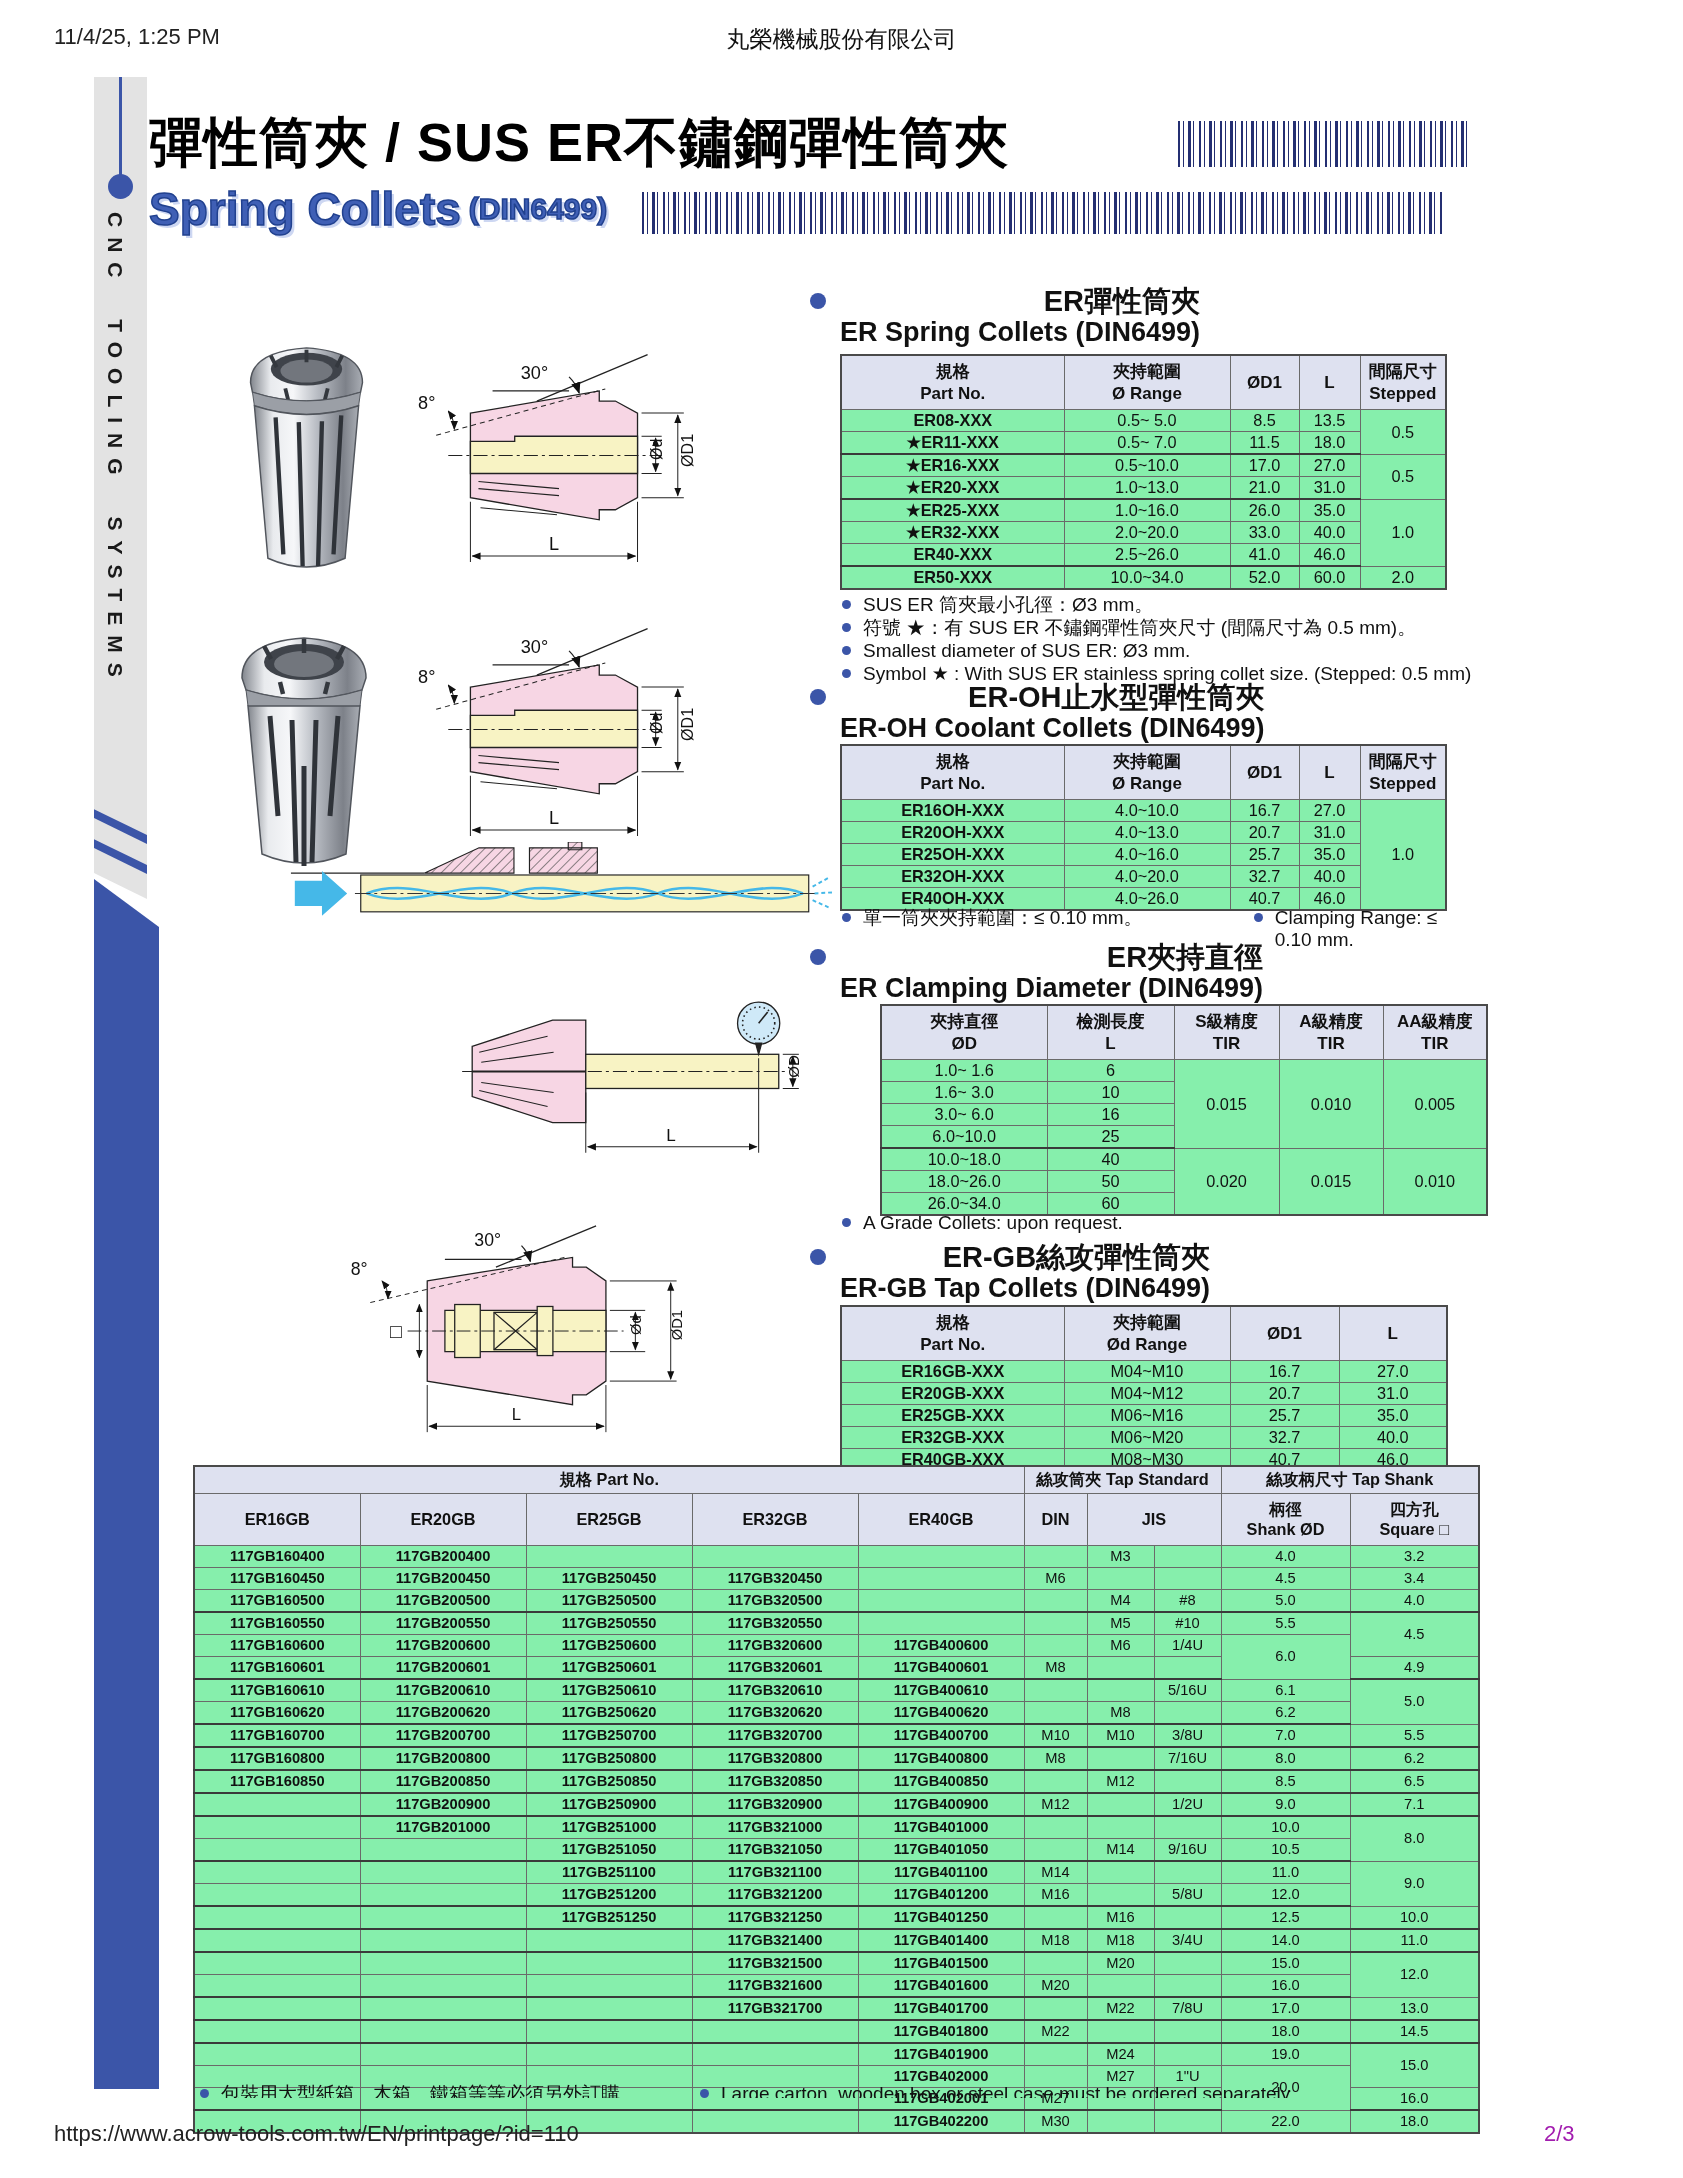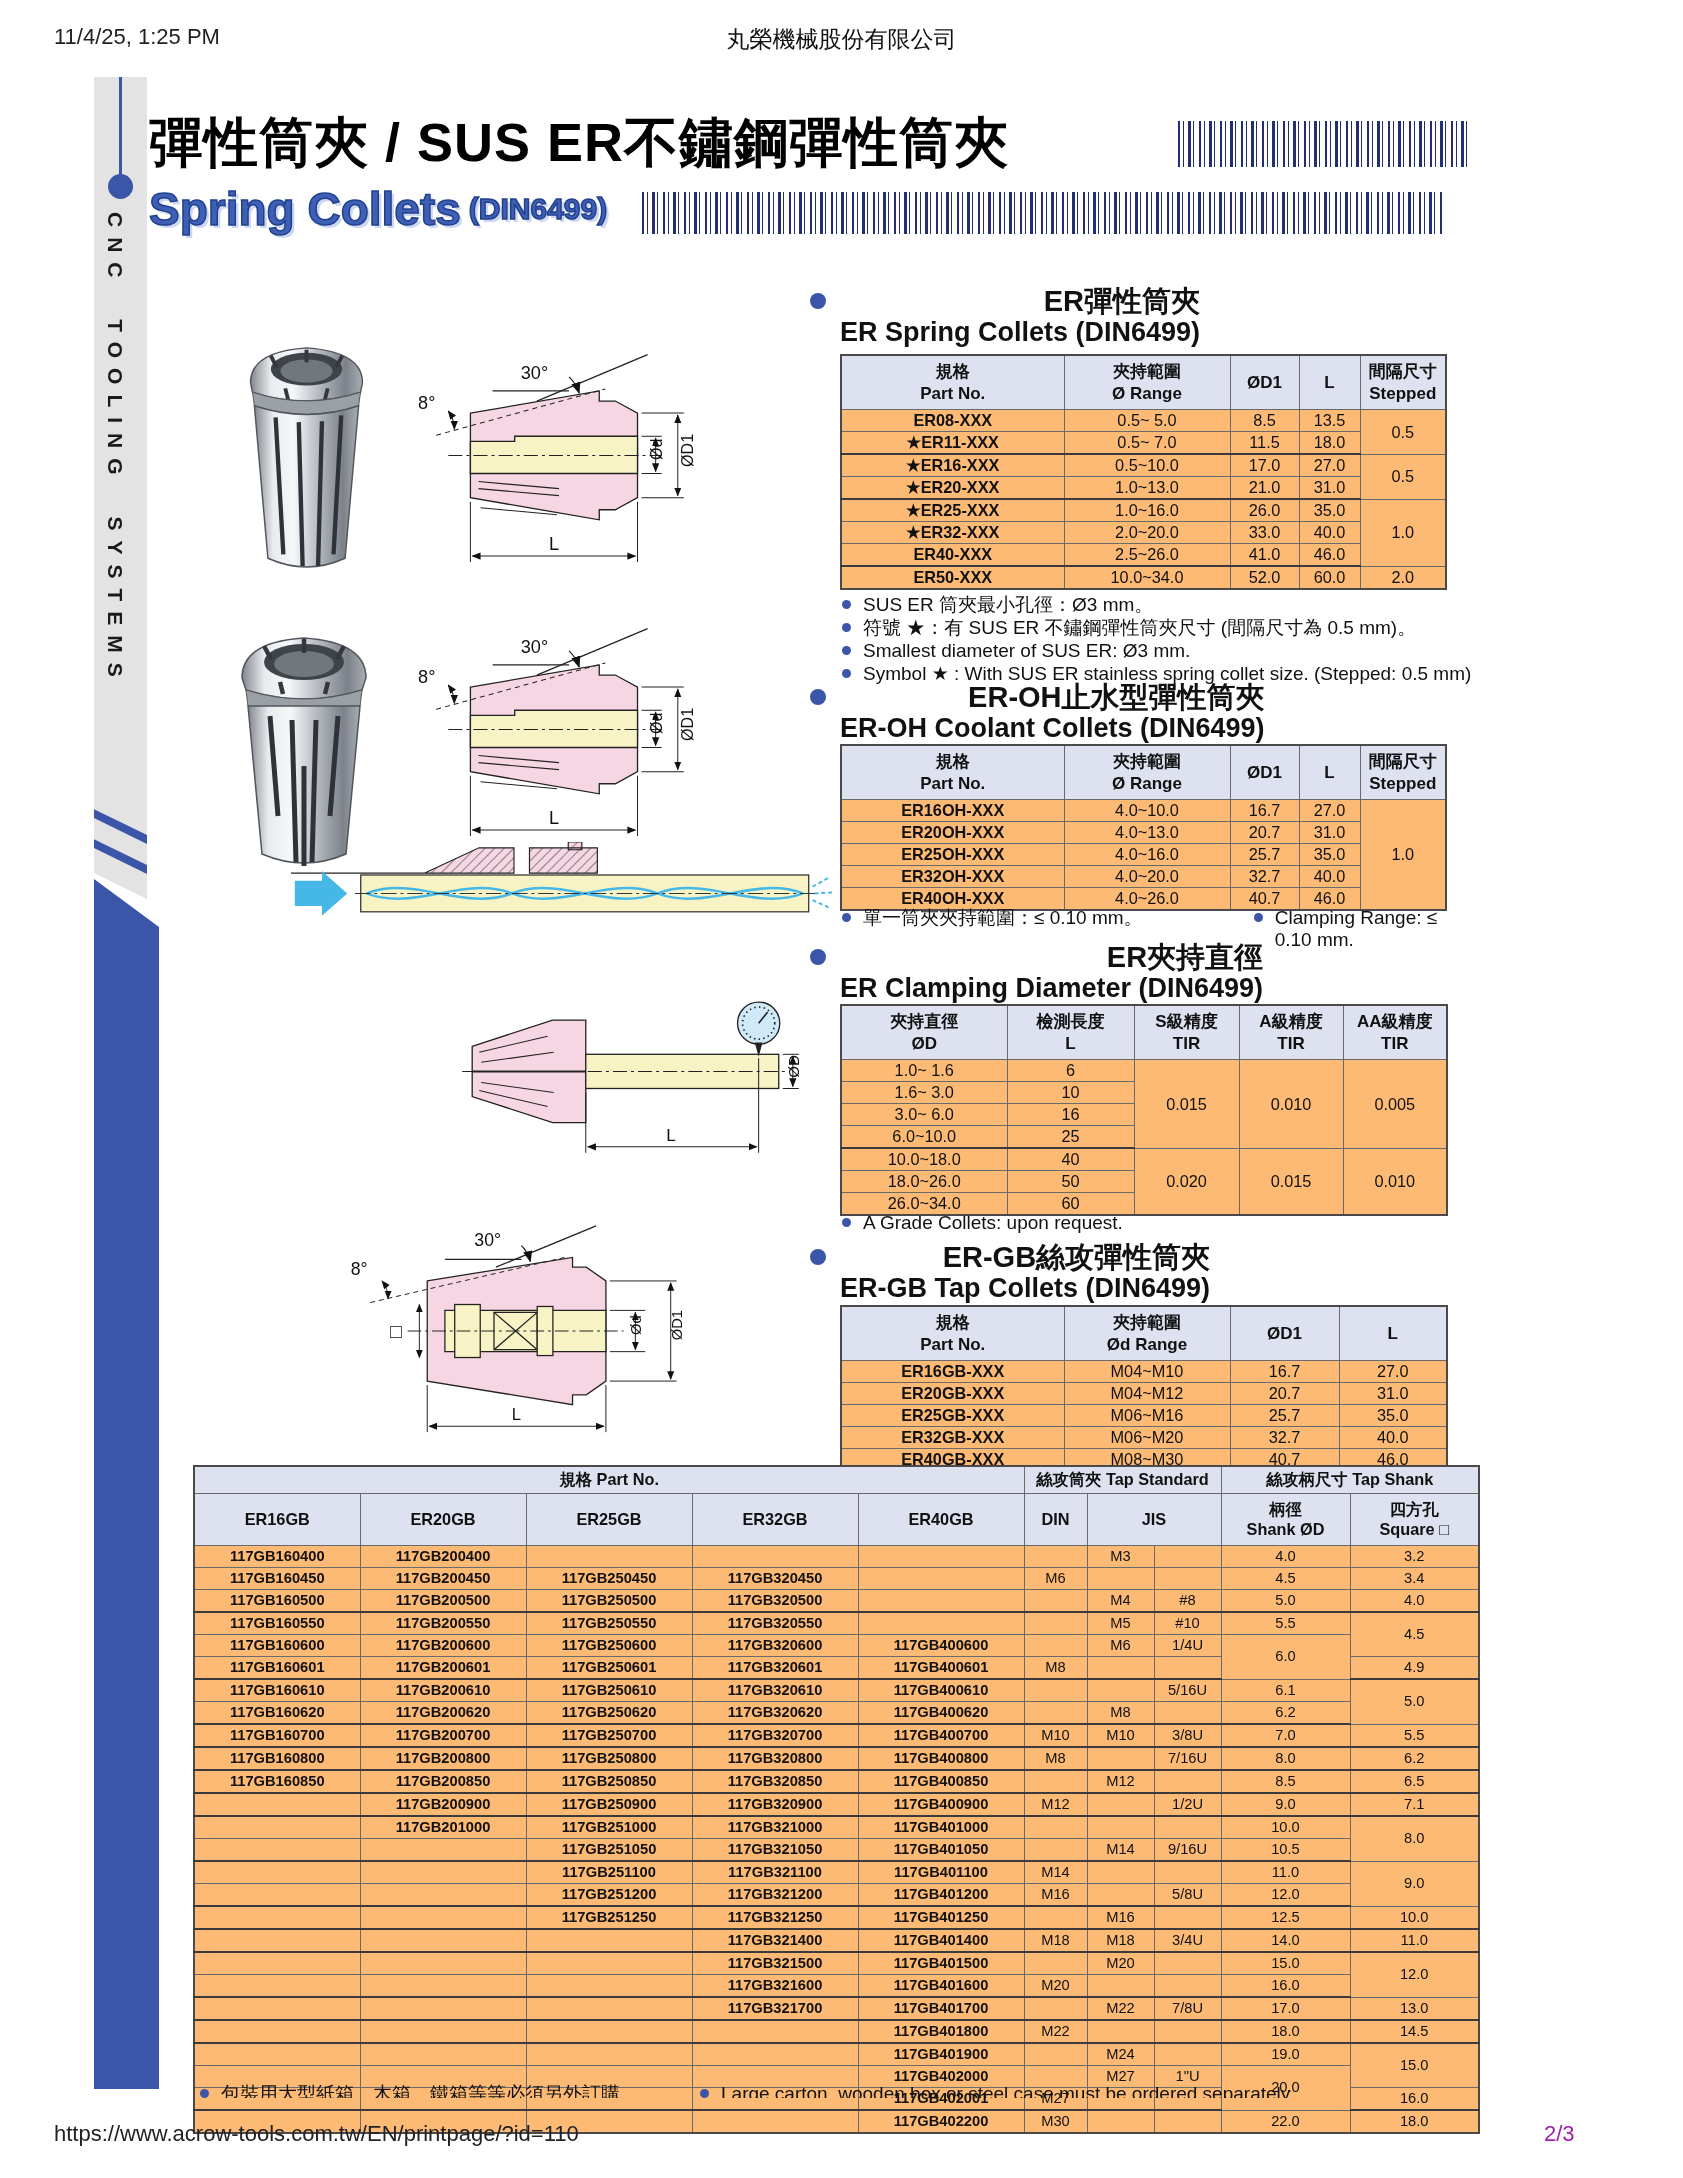--- a/index.html
+++ b/index.html
@@ -34,21 +34,21 @@
   .bc1{left:1178px;top:121px;width:293px;height:46px;}
   .bc2{left:642px;top:192px;width:800px;height:42px;}
 
   
   .sec{left:840px;}
   .sec .zh{font-size:29px;font-weight:700;line-height:32px;text-align:right;}
   .sec .en{font-size:27px;font-weight:800;line-height:30px;}
   .sec .dot{position:absolute;left:-30px;top:8px;width:16px;height:16px;border-radius:50%;background:#3b55a8;}
 
   
-  table{border-collapse:collapse;table-layout:fixed;background:#fdba74;}
+  table{border-collapse:collapse;table-layout:fixed;background:#86efac;}
   th,td{border:1px solid #6a6a6a;text-align:center;vertical-align:middle;
     white-space:pre-line;overflow:hidden;padding:0;}
   th{background:#dee1f0;font-weight:700;}
   .rt{width:606px;border:2px solid #4a4a4a;}
   .rt th{font-size:17px;line-height:1.25;height:53px;}
   .rt td{font-size:16.3px;height:21px;line-height:1;}
   .pb td:first-child{font-weight:700;}
   tr.grp td{border-bottom:2px solid #3a3a3a;}
   .mx{width:1287px;border:2px solid #4a4a4a;}
   .mx th{font-size:16.3px;line-height:1.2;}
@@ -432,21 +432,21 @@
       <span class="ndot"></span>
       <span>Clamping  Range: ≤ 0.10 mm.</span>
     </div>
   </div>
 
 <div class="abs sec" style="top:941px">
   <span class="dot"></span>
   <div class="zh">ER夾持直徑</div>
   <div class="en">ER Clamping Diameter (DIN6499)</div>
 </div>
-<table class="abs rt" style="left:840px;top:1004px">
+<table class="abs rt" style="left:880px;top:1004px">
   <colgroup>
       <col style="width:166px">
       <col style="width:127px">
       <col style="width:105px">
       <col style="width:104px">
       <col style="width:104px">
     </colgroup>
 <thead>
       <tr>
         <th>夾持直徑

